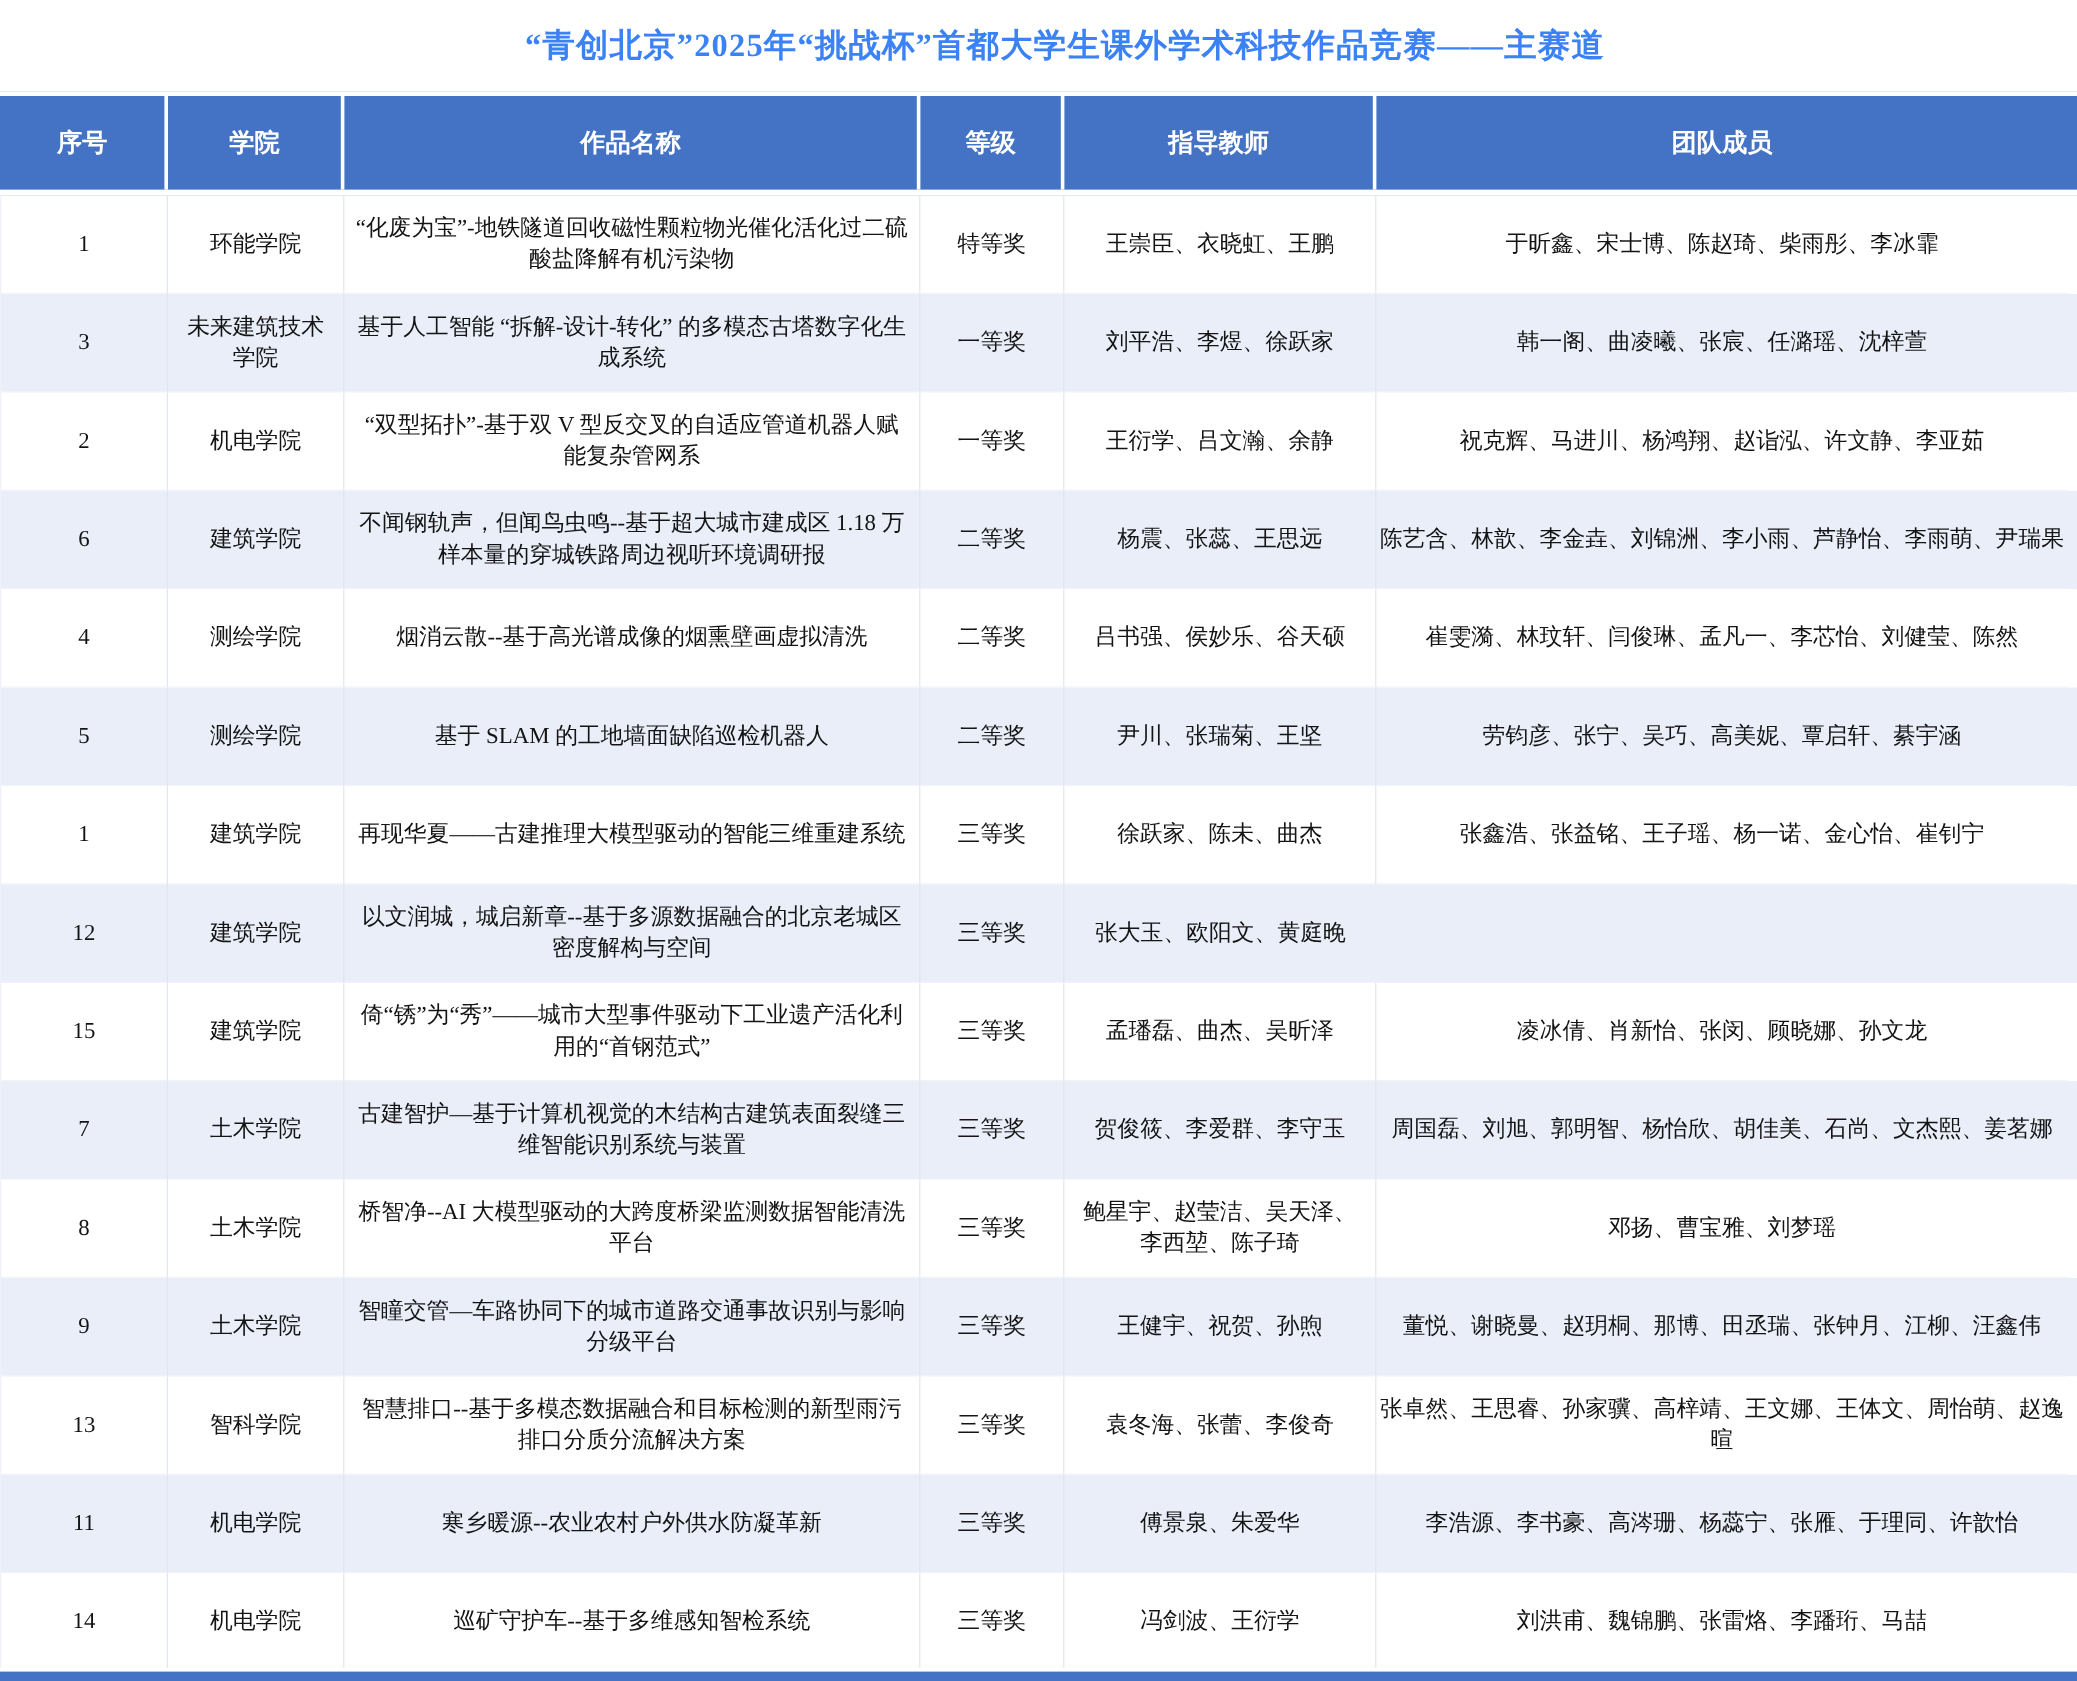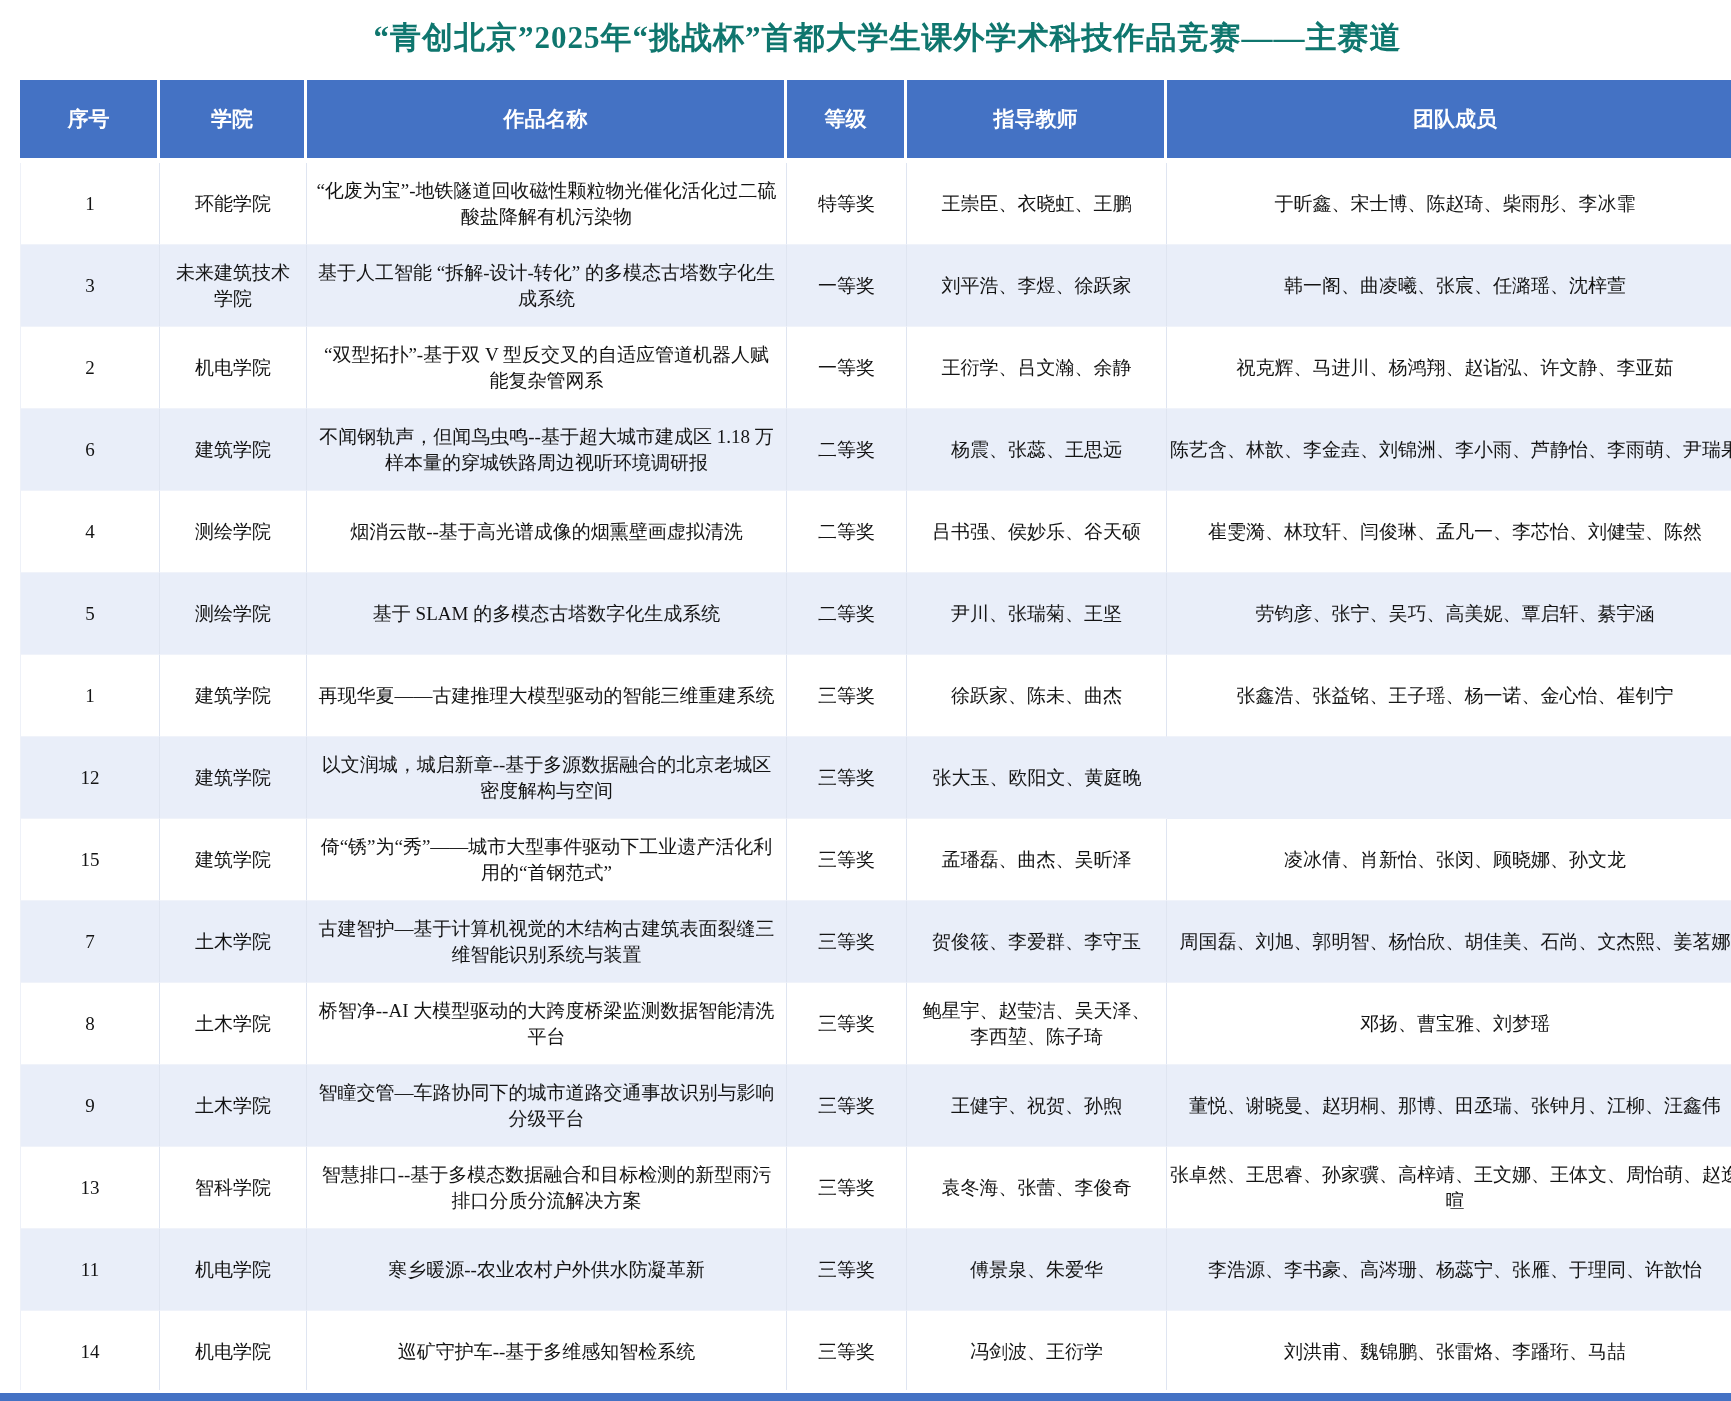--- a/index.html
+++ b/index.html
@@ -2,23 +2,23 @@
 <html><head>
 <meta charset="utf-8">
 <style>
   html,body{margin:0;padding:0;background:#ffffff;}
   .page{
     width:1731px;height:1401px;position:relative;overflow:hidden;background:#ffffff;
     font-family:"Liberation Serif","DejaVu Serif",serif;color:#141414;
   }
   .doc-title{
     height:76px;display:flex;align-items:center;justify-content:center;
-    font-size:31px;font-weight:bold;color:#0f766e;letter-spacing:1px;padding-left:44px;
-  }
-  .tbl{margin-left:20px;}
+    font-size:27px;font-weight:bold;color:#3b82f6;letter-spacing:1px;padding-left:44px;
+  }
+  .tbl{margin-left:0;}
   .hrow{
     display:grid;grid-template-columns:140px 147px 480px 120px 260px 576px;
     height:78px;background:#4472C4;border-top:4px solid #fff;border-bottom:5px solid #fff;
   }
   .hcell{
     display:flex;align-items:center;justify-content:center;
     color:#fff;font-weight:bold;font-size:21px;border-right:3px solid #fff;
   }
   .hcell:last-child{border-right:none;}
   .row{
@@ -99,21 +99,21 @@
     <div class="cell">测绘学院</div>
     <div class="cell">烟消云散--基于高光谱成像的烟熏壁画虚拟清洗</div>
     <div class="cell">二等奖</div>
     <div class="cell">吕书强、侯妙乐、谷天硕</div>
     <div class="cell">崔雯漪、林玟轩、闫俊琳、孟凡一、李芯怡、刘健莹、陈然</div>
   </div>
 
   <div class="row">
     <div class="cell">5</div>
     <div class="cell">测绘学院</div>
-    <div class="cell">基于 SLAM 的多模态古塔数字化生成系统</div>
+    <div class="cell">基于 SLAM 的工地墙面缺陷巡检机器人</div>
     <div class="cell">二等奖</div>
     <div class="cell">尹川、张瑞菊、王坚</div>
     <div class="cell">劳钧彦、张宁、吴巧、高美妮、覃启轩、綦宇涵</div>
   </div>
 
   <div class="row">
     <div class="cell">1</div>
     <div class="cell">建筑学院</div>
     <div class="cell">再现华夏——古建推理大模型驱动的智能三维重建系统</div>
     <div class="cell">三等奖</div>

